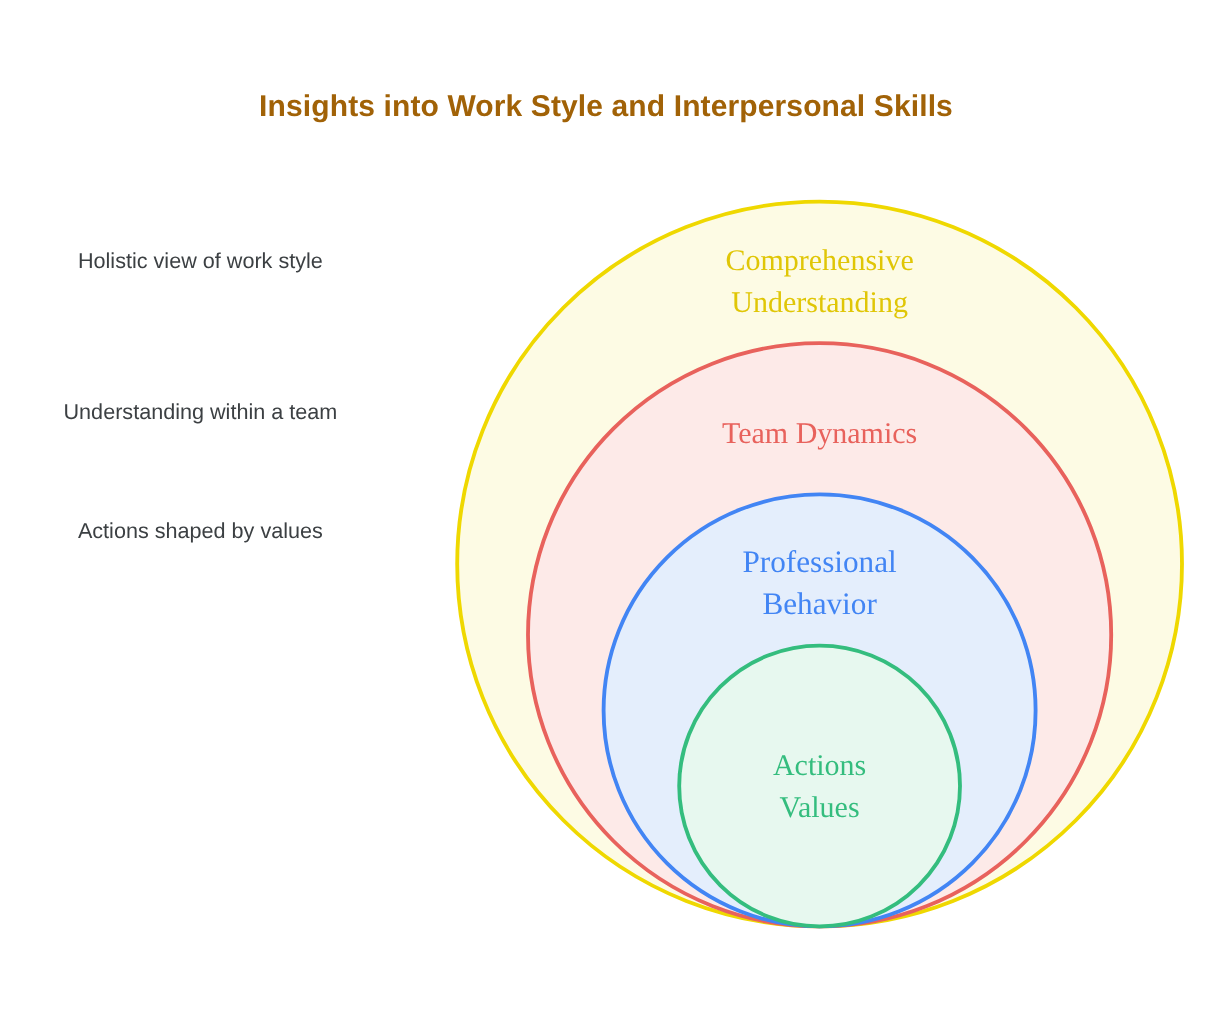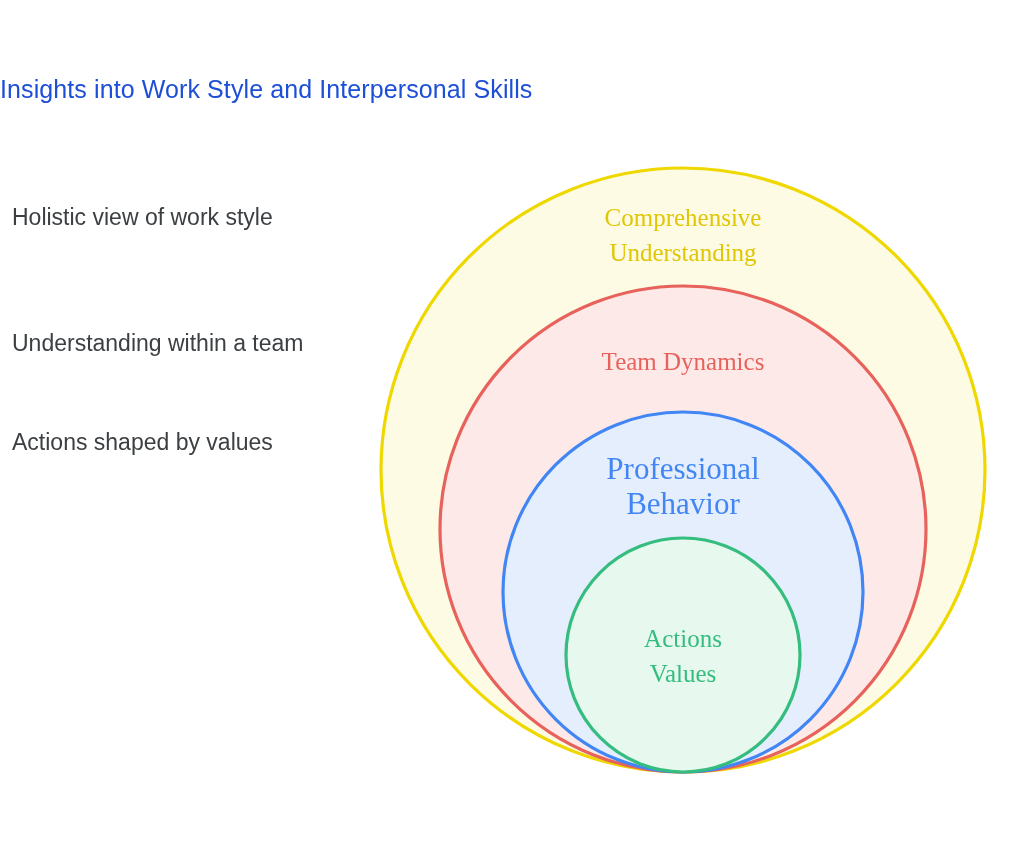--- a/index.html
+++ b/index.html
@@ -21,42 +21,43 @@
     height: 846px;
     background: #ffffff;
   }
 
   
   .chart-title {
     position: absolute;
     left: 0;
     top: 72px;
     width: 1010px;
+    text-align: center;
     font-size: 25px;
-    font-weight: 400;
-    color: #1d4ed8;
+    font-weight: 700;
+    color: #a16207;
     letter-spacing: 0.1px;
     line-height: 34px;
     white-space: nowrap;
   }
 
   
   .side-labels {
     position: absolute;
     left: 0;
     top: 0;
     width: 340px;
     height: 846px;
   }
   .side-label {
     position: absolute;
     right: 18px;
     width: 310px;
-    text-align: left;
-    font-size: 23px;
+    text-align: center;
+    font-size: 18px;
     line-height: 35px;
     font-weight: 400;
     color: #3c4043;
   }
   .side-label.l0 { top: 200px; }
   .side-label.l1 { top: 326px; }
   .side-label.l2 { top: 425px; }
   .side-label.l3 { top: 621px; }
 
   
@@ -93,21 +94,21 @@
     left: 553px;
     top: 344px;
     width: 260px;
     font-size: 25px;
     color: #e8625c;
   }
   .ring-label.blue {
     left: 563px;
     top: 451px;
     width: 240px;
-    font-size: 31px;
+    font-size: 26px;
     color: #4285f4;
   }
   .ring-label.green {
     left: 578px;
     top: 621px;
     width: 210px;
     font-size: 25px;
     color: #34bd7e;
   }
 </style>

